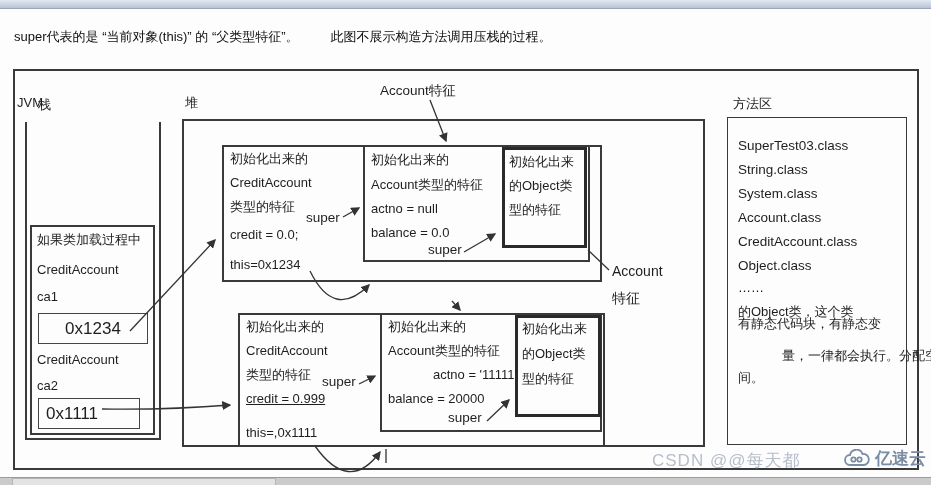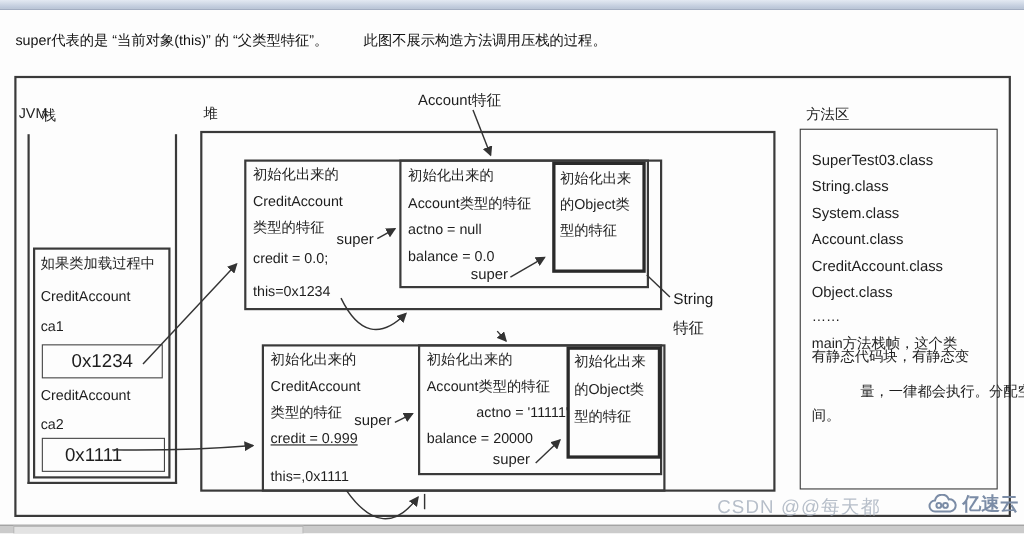--- a/index.html
+++ b/index.html
@@ -39,26 +39,26 @@
 
   <div class="lbl" style="left:38px;top:96px;">栈</div>
   <div class="stackwrap"></div>
   <div class="box" style="left:30px;top:225px;width:125px;height:210px;"></div>
   <div class="t" style="left:37px;top:231px;">如果类加载过程中</div>
   <div class="t" style="left:37px;top:261px;">CreditAccount</div>
   <div class="t" style="left:37px;top:288px;">ca1</div>
   <div class="valbox" style="left:38px;top:313px;width:110px;height:31px;text-align:center;line-height:29px;">0x1234</div>
   <div class="t" style="left:37px;top:351px;">CreditAccount</div>
   <div class="t" style="left:37px;top:377px;text-align:right;">ca2</div>
-  <div class="valbox" style="left:38px;top:398px;width:112px;height:31px;padding-left:20px;line-height:29px;">0x1111</div>
+  <div class="valbox" style="left:38px;top:398px;width:102px;height:31px;padding-left:7px;line-height:29px;">0x1111</div>
 
   <div class="lbl" style="left:185px;top:94px;">堆</div>
   <div class="box" style="left:182px;top:119px;width:523px;height:328px;"></div>
   <div class="lbl" style="left:380px;top:82px;font-size:13.5px;">Account特征</div>
-  <div class="lbl" style="left:612px;top:263px;font-size:14px;">String</div>
+  <div class="lbl" style="left:612px;top:263px;font-size:14px;">Account</div>
   <div class="lbl" style="left:612px;top:290px;font-size:14px;">特征</div>
 
   <div class="box" style="left:222px;top:145px;width:380px;height:137px;"></div>
   <div class="box" style="left:363px;top:145px;width:227px;height:117px;"></div>
   <div class="box box-thick" style="left:502px;top:147px;width:85px;height:101px;"></div>
   <div class="t" style="left:230px;top:150px;">初始化出来的</div>
   <div class="t" style="left:230px;top:174px;">CreditAccount</div>
   <div class="t" style="left:230px;top:198px;">类型的特征</div>
   <div class="t" style="left:230px;top:226px;">credit = 0.0;</div>
   <div class="t" style="left:230px;top:256px;">this=0x1234</div>
@@ -92,21 +92,21 @@
 
   <div class="lbl" style="left:733px;top:95px;">方法区</div>
   <div class="box" style="left:727px;top:117px;width:180px;height:328px;border-width:1.5px;"></div>
   <div class="t" style="left:738px;top:137px;font-size:13.5px;">SuperTest03.class</div>
   <div class="t" style="left:738px;top:161px;font-size:13.5px;">String.class</div>
   <div class="t" style="left:738px;top:185px;font-size:13.5px;">System.class</div>
   <div class="t" style="left:738px;top:209px;font-size:13.5px;">Account.class</div>
   <div class="t" style="left:738px;top:233px;font-size:13.5px;">CreditAccount.class</div>
   <div class="t" style="left:738px;top:257px;font-size:13.5px;">Object.class</div>
   <div class="t" style="left:738px;top:279px;">……</div>
-  <div class="t" style="left:738px;top:303px;">main方法栈帧，这个类</div>
+  <div class="t" style="left:738px;top:303px;">的Object类，这个类</div>
   <div class="t" style="left:738px;top:315px;">有静态代码块，有静态变</div>
   <div class="t" style="left:738px;top:347px;margin-left:44px;">量，一律都会执行。分配空</div>
   <div class="t" style="left:738px;top:369px;">间。</div>
 
   <svg class="overlay" viewBox="0 0 931 485">
     <defs>
       <marker id="ah" viewBox="0 0 10 10" refX="8.5" refY="5" markerWidth="7" markerHeight="7" orient="auto-start-reverse">
         <path d="M0,0 L10,5 L0,10 z" fill="#333"></path>
       </marker>
     </defs>

